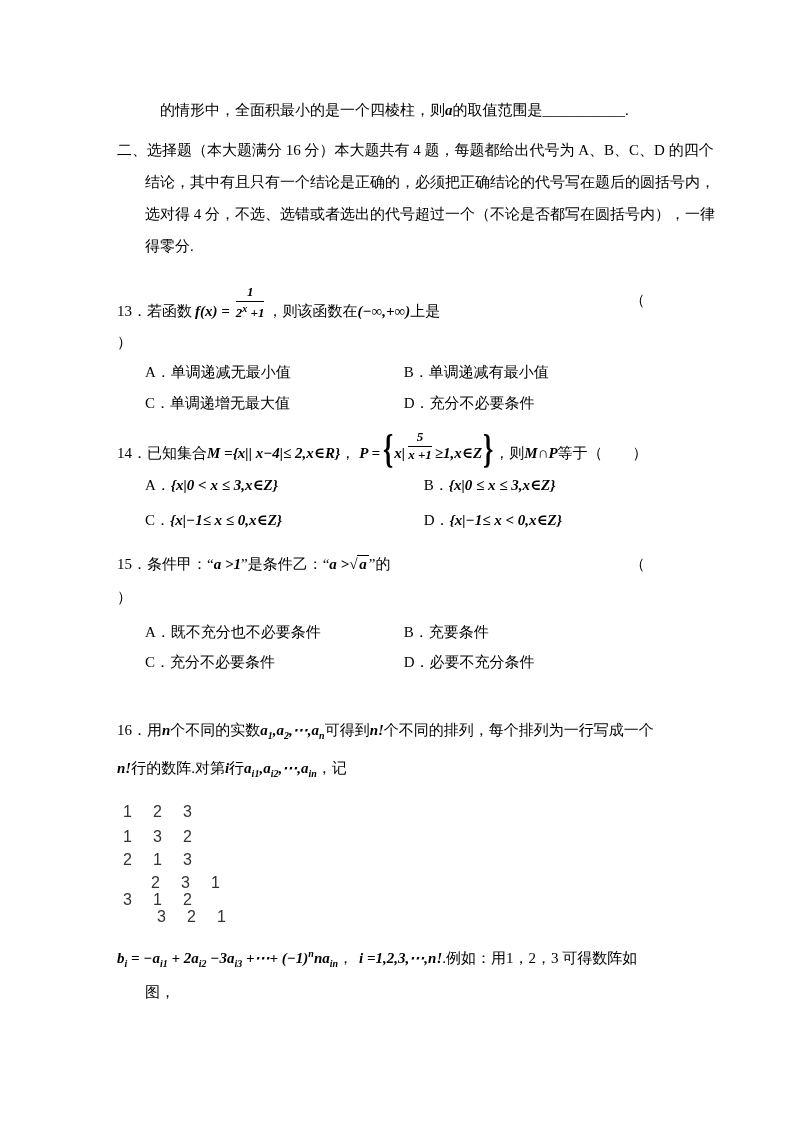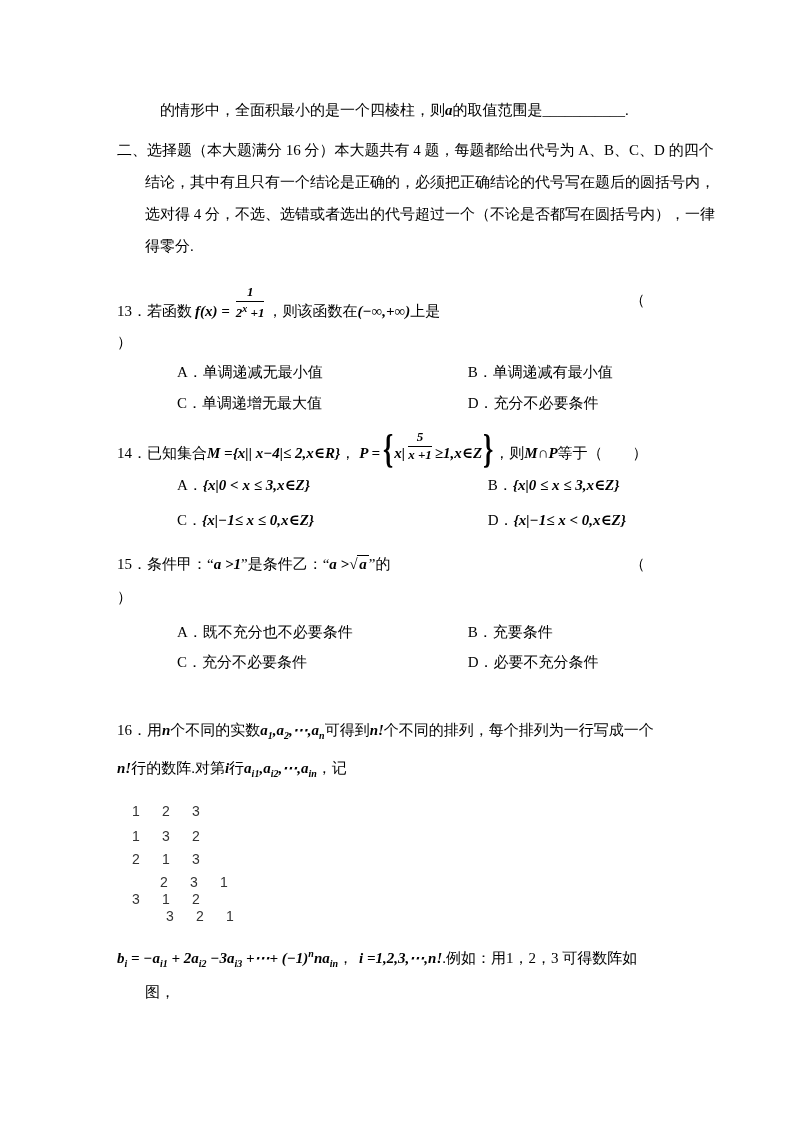--- a/index.html
+++ b/index.html
@@ -12,27 +12,27 @@
   .vline{display:flex;align-items:flex-end;}
   .m{font-weight:bold;font-style:italic;font-family:"Liberation Serif","DejaVu Serif",serif;}
   .frac{display:inline-block;vertical-align:middle;text-align:center;
         font-size:13px;font-weight:bold;font-style:italic;line-height:1.15;margin:0 3px;}
   .fnum{display:block;border-bottom:1.5px solid #000;padding:0 4px 1px;}
   .fden{display:block;padding-top:1px;}
   .bigbrace{display:inline-block;font-weight:bold;font-size:26px;
             transform:scaleY(1.5);vertical-align:middle;margin:0 1px;line-height:1;}
   sup,sub{font-size:10px;}
   .sqrt-arg{border-top:1.5px solid #000;padding:0 2px;}
-  .opt{display:inline-block;margin-left:32px;}
+  .opt{display:inline-block;}
   .optw255{width:255px;}
   .optw275{width:275px;}
   .paren-far{position:absolute;left:513px;top:0;}
   .blank{letter-spacing:0;}
-  #matrix{position:absolute;left:132px;top:803px;width:110px;height:125px;
-          font-family:"Liberation Sans","DejaVu Sans",sans-serif;font-size:14px;color:#333;}
+  #matrix{position:absolute;left:123px;top:803px;width:110px;height:125px;
+          font-family:"Liberation Sans","DejaVu Sans",sans-serif;font-size:16px;color:#333;}
   .mrow{position:absolute;left:0;white-space:nowrap;}
   .mrow span{display:inline-block;width:30px;}
   .mrow:nth-child(1){top:0px;}
   .mrow:nth-child(2){top:25px;}
   .mrow:nth-child(3){top:48px;text-decoration:underline;}
   .mrow:nth-child(4){top:71px;margin-left:28px;}
   .mrow:nth-child(5){top:88px;}
   .mrow:nth-child(6){top:105px;margin-left:34px;}
 </style>
 </head>

